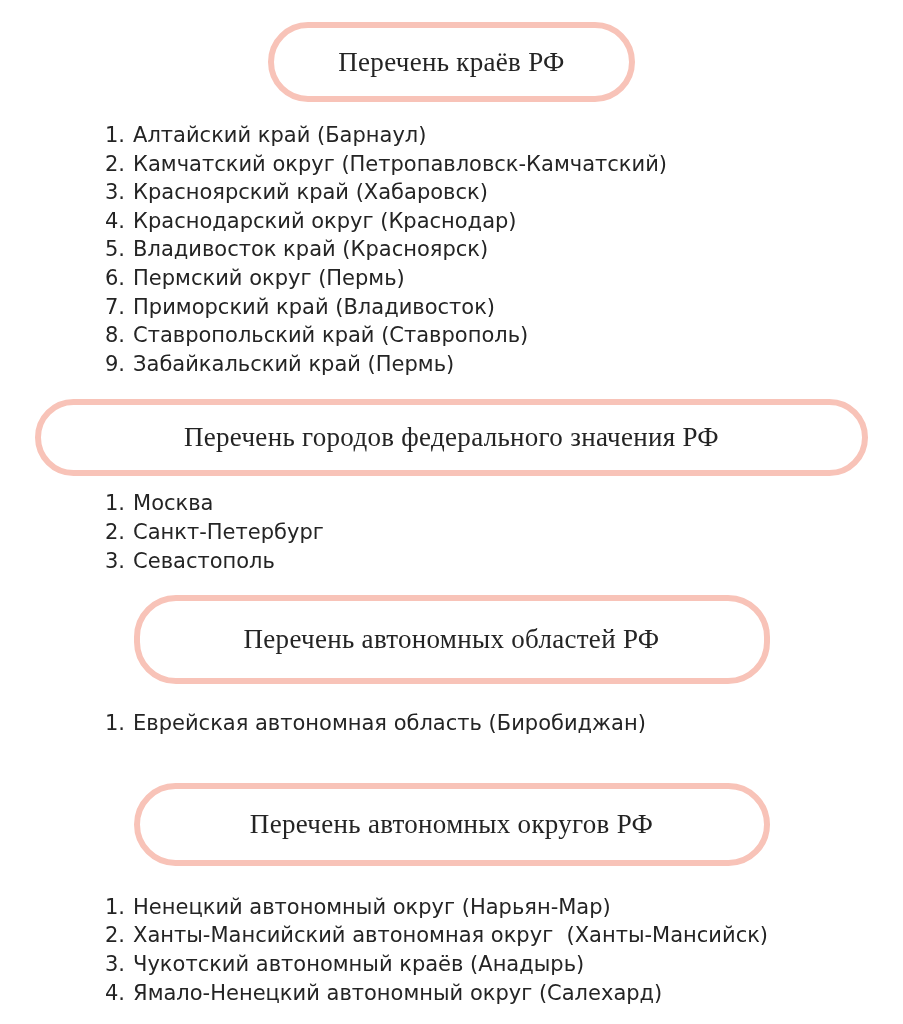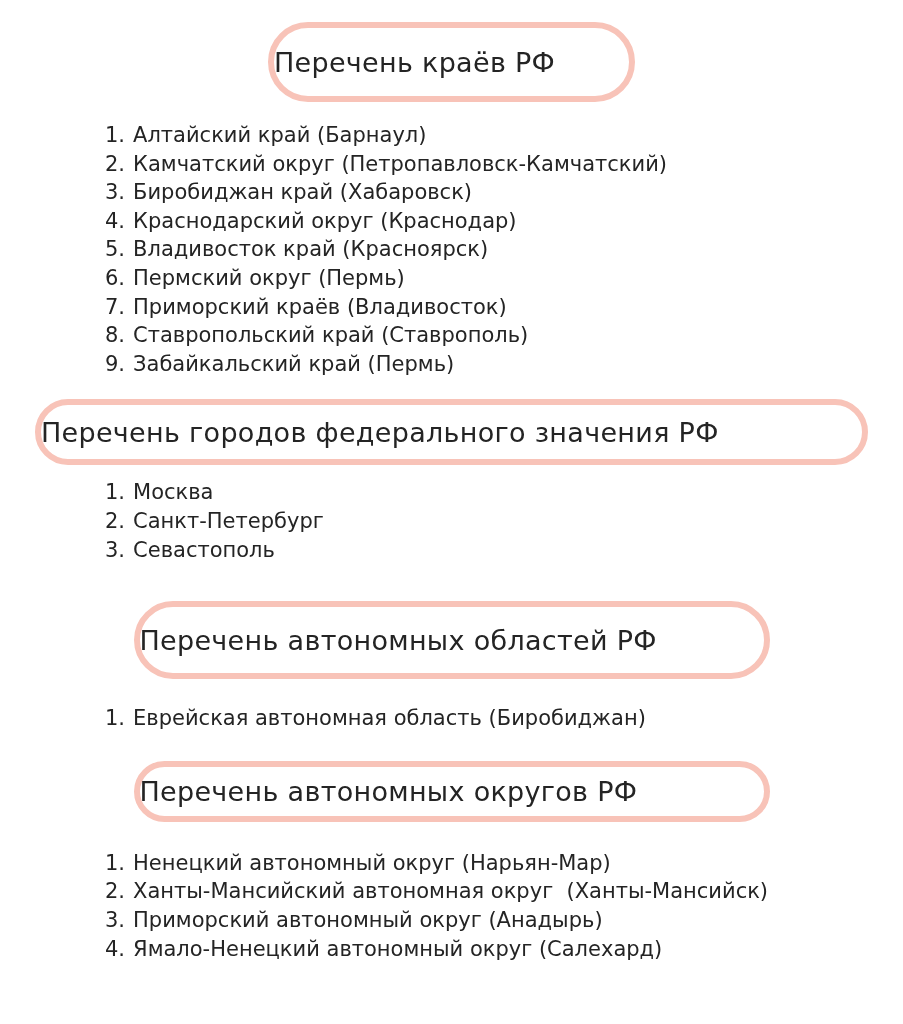--- a/index.html
+++ b/index.html
@@ -17,33 +17,34 @@
     color: #242424;
   }
   .pill {
     box-sizing: border-box;
     margin-left: auto;
     margin-right: auto;
     border: 6px solid #F8C3B8;
     border-radius: 42px;
     display: flex;
     align-items: center;
-    justify-content: flex-start;
+    justify-content: center;
     background: #ffffff;
+    font-family: Liberation Serif, serif;
   }
   .pill-title {
     font-size: 27px;
     letter-spacing: 0.3px;
     color: #242424;
     white-space: nowrap;
   }
   .pill-1 { width: 367px; height: 80px; margin-top: 22px; }
-  .pill-2 { width: 833px; height: 66px; margin-top: 21px; }
-  .pill-3 { width: 636px; height: 78px; margin-top: 37px; }
-  .pill-4 { width: 636px; height: 61px; margin-top: 28px; }
+  .pill-2 { width: 833px; height: 77px; margin-top: 21px; }
+  .pill-3 { width: 636px; height: 89px; margin-top: 20px; }
+  .pill-4 { width: 636px; height: 83px; margin-top: 45px; }
 
   .list {
     margin-left: 105px;
     margin-right: 40px;
   }
   .list-1 { margin-top: 19px; }
   .list-2 { margin-top: 13px; }
   .list-3 { margin-top: 25px; }
   .list-4 { margin-top: 27px; }
 
@@ -74,37 +75,37 @@
     <div class="row">
       <span class="num">1.</span>
       <span class="label">Алтайский край (Барнаул)</span>
     </div>
     <div class="row">
       <span class="num">2.</span>
       <span class="label">Камчатский округ (Петропавловск-Камчатский)</span>
     </div>
     <div class="row">
       <span class="num">3.</span>
-      <span class="label">Биробиджан край (Хабаровск)</span>
+      <span class="label">Красноярский край (Хабаровск)</span>
     </div>
     <div class="row">
       <span class="num">4.</span>
       <span class="label">Краснодарский округ (Краснодар)</span>
     </div>
     <div class="row">
       <span class="num">5.</span>
       <span class="label">Владивосток край (Красноярск)</span>
     </div>
     <div class="row">
       <span class="num">6.</span>
       <span class="label">Пермский округ (Пермь)</span>
     </div>
     <div class="row">
       <span class="num">7.</span>
-      <span class="label">Приморский краёв (Владивосток)</span>
+      <span class="label">Приморский край (Владивосток)</span>
     </div>
     <div class="row">
       <span class="num">8.</span>
       <span class="label">Ставропольский край (Ставрополь)</span>
     </div>
     <div class="row">
       <span class="num">9.</span>
       <span class="label">Забайкальский край (Пермь)</span>
     </div>
   </div>
@@ -144,21 +145,21 @@
     <div class="row">
       <span class="num">1.</span>
       <span class="label">Ненецкий автономный округ (Нарьян-Мар)</span>
     </div>
     <div class="row">
       <span class="num">2.</span>
       <span class="label">Ханты-Мансийский автономная округ  (Ханты-Мансийск)</span>
     </div>
     <div class="row">
       <span class="num">3.</span>
-      <span class="label">Приморский автономный округ (Анадырь)</span>
+      <span class="label">Чукотский автономный краёв (Анадырь)</span>
     </div>
     <div class="row">
       <span class="num">4.</span>
       <span class="label">Ямало-Ненецкий автономный округ (Салехард)</span>
     </div>
   </div>
 
 </div>
 
 </body></html>

